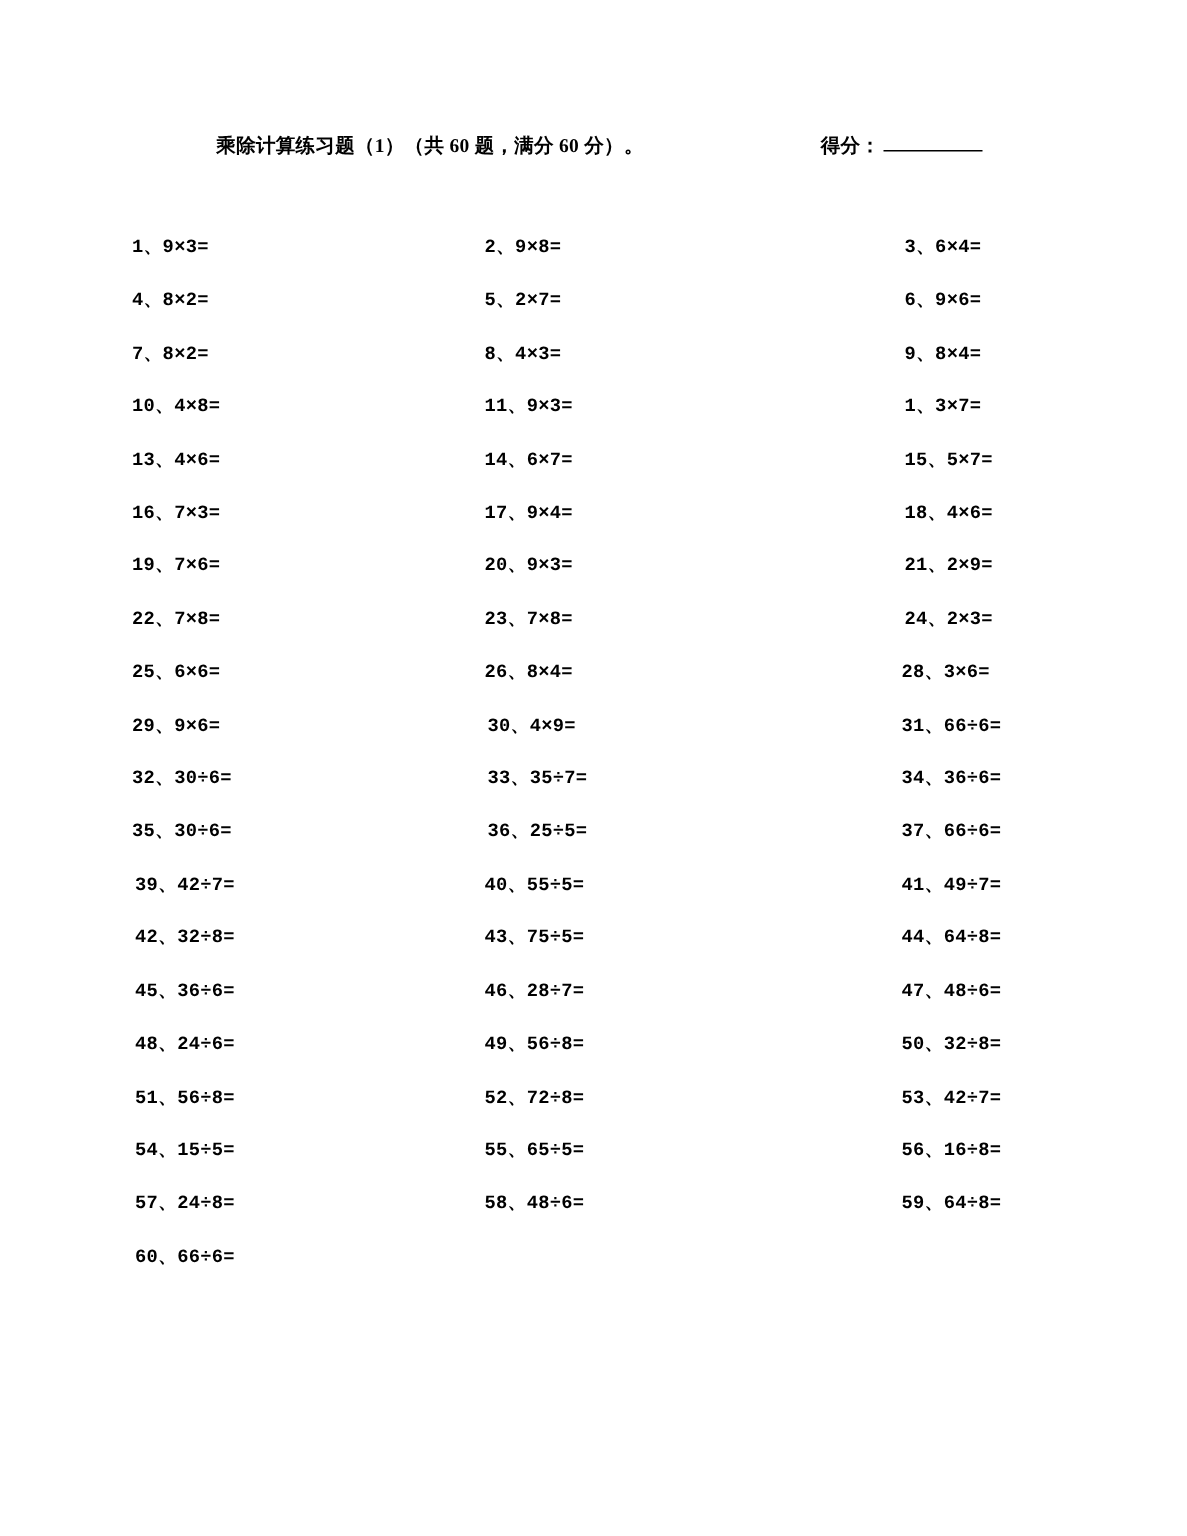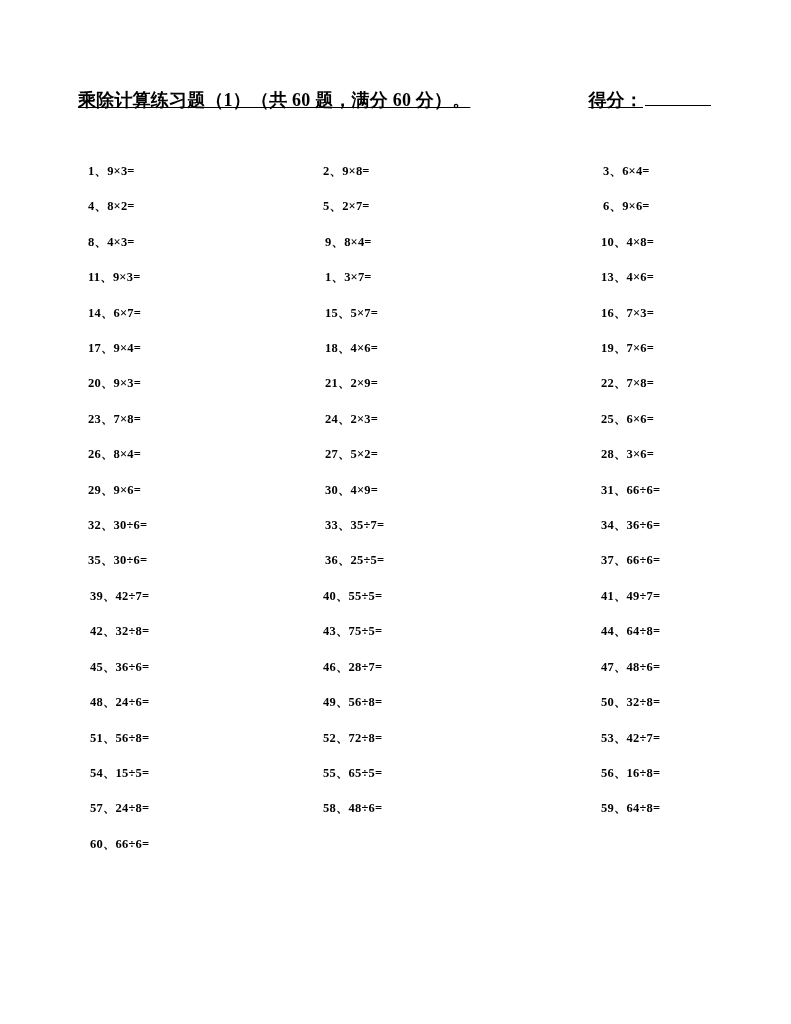--- a/index.html
+++ b/index.html
@@ -18,25 +18,24 @@
   .page {
     position: relative;
     width: 791px;
     height: 1024px;
     box-sizing: border-box;
     padding: 88px 80px 0 88px;
   }
   .header-row {
     display: flex;
     align-items: baseline;
-    justify-content: flex-end;
-    font-size: 18px;
+    justify-content: center;
+    font-size: 13px;
     font-weight: bold;
     letter-spacing: 0.2px;
-    text-decoration: underline;
   }
   .header-title {
     white-space: nowrap;
   }
   .header-score {
     margin-left: 118px;
     white-space: nowrap;
     display: flex;
     align-items: baseline;
   }
@@ -48,20 +47,21 @@
     width: 66px;
     border-bottom: 1px solid #000;
     height: 11px;
     margin-left: 2px;
   }
   .problems {
     margin-top: 42px;
     display: grid;
     grid-template-columns: 235px 278px auto;
     row-gap: 0px;
+    font-family: Liberation Mono, monospace;
   }
   .cell {
     font-size: 12.5px;
     font-weight: bold;
     line-height: 35.4px;
     white-space: nowrap;
     letter-spacing: 0.2px;
   }
   .col3 {
     padding-left: 2px;
@@ -80,40 +80,40 @@
     </div>
   </div>
 
   <div class="problems">
       <div class="cell">1、9×3=</div>
       <div class="cell">2、9×8=</div>
       <div class="cell col3">3、6×4=</div>
       <div class="cell">4、8×2=</div>
       <div class="cell">5、2×7=</div>
       <div class="cell col3">6、9×6=</div>
+      <div class="cell">7、8×2=</div>
       <div class="cell">8、4×3=</div>
       <div class="cell col3">9、8×4=</div>
       <div class="cell">10、4×8=</div>
       <div class="cell">11、9×3=</div>
       <div class="cell col3">1、3×7=</div>
       <div class="cell">13、4×6=</div>
       <div class="cell">14、6×7=</div>
       <div class="cell col3">15、5×7=</div>
       <div class="cell">16、7×3=</div>
       <div class="cell">17、9×4=</div>
       <div class="cell col3">18、4×6=</div>
       <div class="cell">19、7×6=</div>
       <div class="cell">20、9×3=</div>
       <div class="cell col3">21、2×9=</div>
       <div class="cell">22、7×8=</div>
       <div class="cell">23、7×8=</div>
       <div class="cell col3">24、2×3=</div>
       <div class="cell">25、6×6=</div>
       <div class="cell">26、8×4=</div>
-      <div class="cell col3">27、5×2=</div>
       <div class="cell">28、3×6=</div>
       <div class="cell">29、9×6=</div>
       <div class="cell col3">30、4×9=</div>
       <div class="cell">31、66÷6=</div>
       <div class="cell">32、30÷6=</div>
       <div class="cell col3">33、35÷7=</div>
       <div class="cell">34、36÷6=</div>
       <div class="cell">35、30÷6=</div>
       <div class="cell col3">36、25÷5=</div>
       <div class="cell">37、66÷6=</div>

